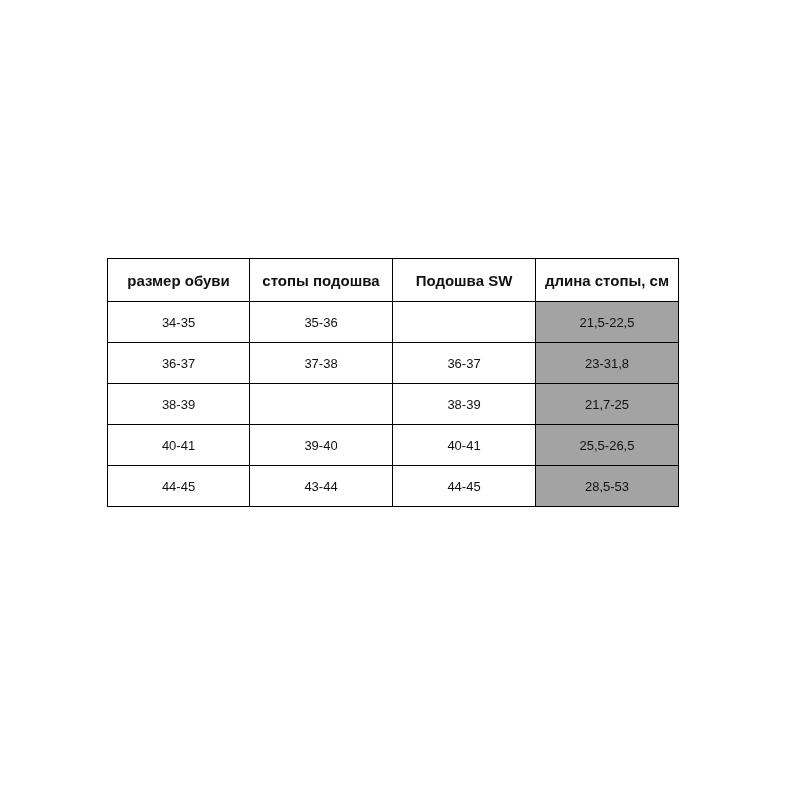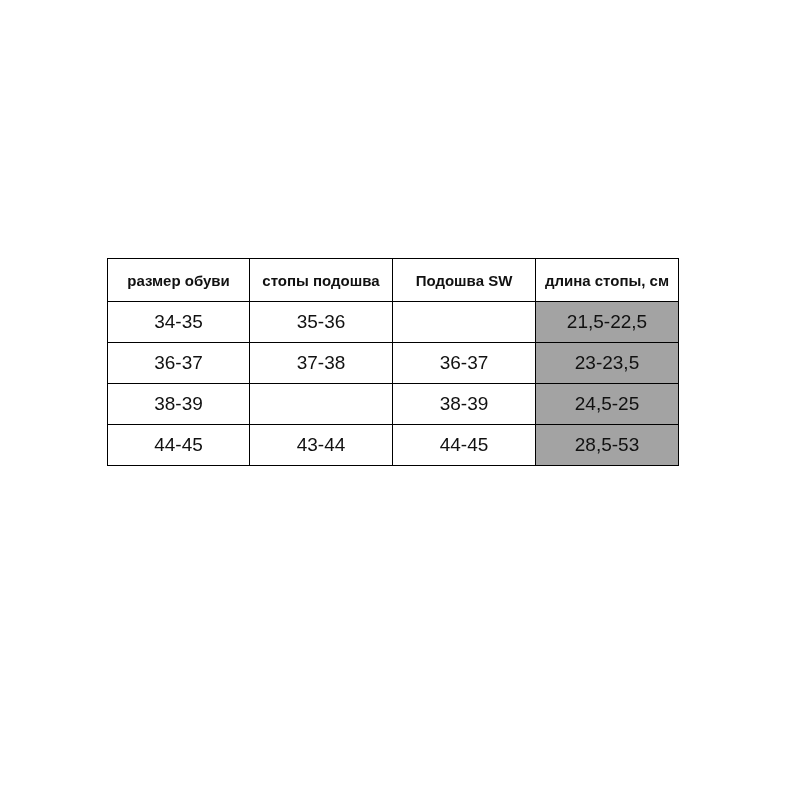--- a/index.html
+++ b/index.html
@@ -27,21 +27,21 @@
     width: 571px;
     table-layout: fixed;
   }
 
   table.size-table td,
   table.size-table th {
     border: 1px solid #000000;
     text-align: center;
     vertical-align: middle;
     color: #111111;
-    font-size: 19px;
+    font-size: 13px;
     padding: 0;
     height: 40px;
   }
 
   table.size-table thead th {
     font-weight: bold;
     font-size: 15px;
     height: 42px;
     background: #ffffff;
   }
@@ -87,27 +87,33 @@
       <tr>
         <td>34-35</td>
         <td>35-36</td>
         <td class="empty"></td>
         <td class="highlight">21,5-22,5</td>
       </tr>
       <tr>
         <td>36-37</td>
         <td>37-38</td>
         <td>36-37</td>
-        <td class="highlight">23-23,5</td>
+        <td class="highlight">23-31,8</td>
       </tr>
       <tr>
         <td>38-39</td>
         <td class="empty"></td>
         <td>38-39</td>
-        <td class="highlight">24,5-25</td>
+        <td class="highlight">21,7-25</td>
+      </tr>
+      <tr>
+        <td>40-41</td>
+        <td>39-40</td>
+        <td>40-41</td>
+        <td class="highlight">25,5-26,5</td>
       </tr>
       <tr>
         <td>44-45</td>
         <td>43-44</td>
         <td>44-45</td>
         <td class="highlight">28,5-53</td>
       </tr>
     </tbody>
   </table>
 </div>

